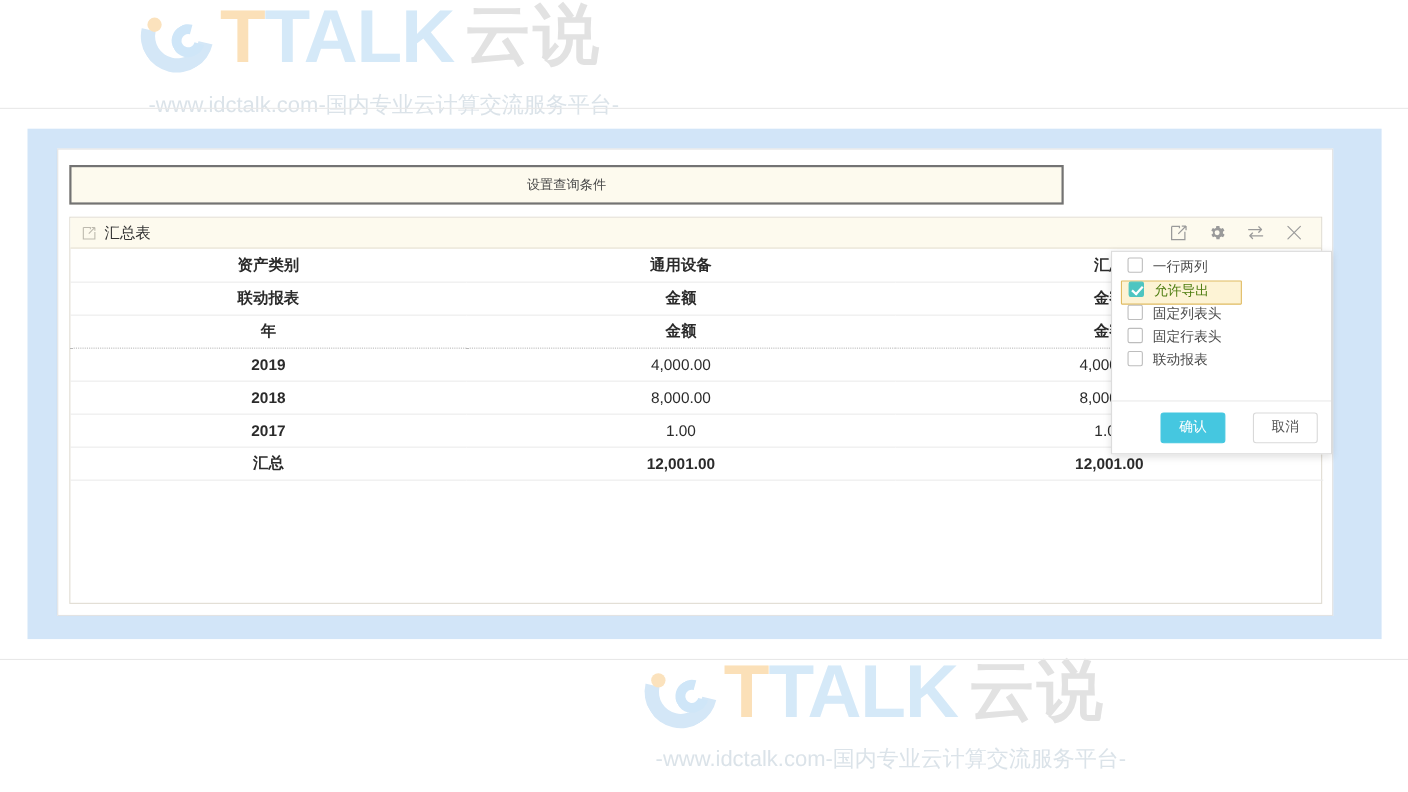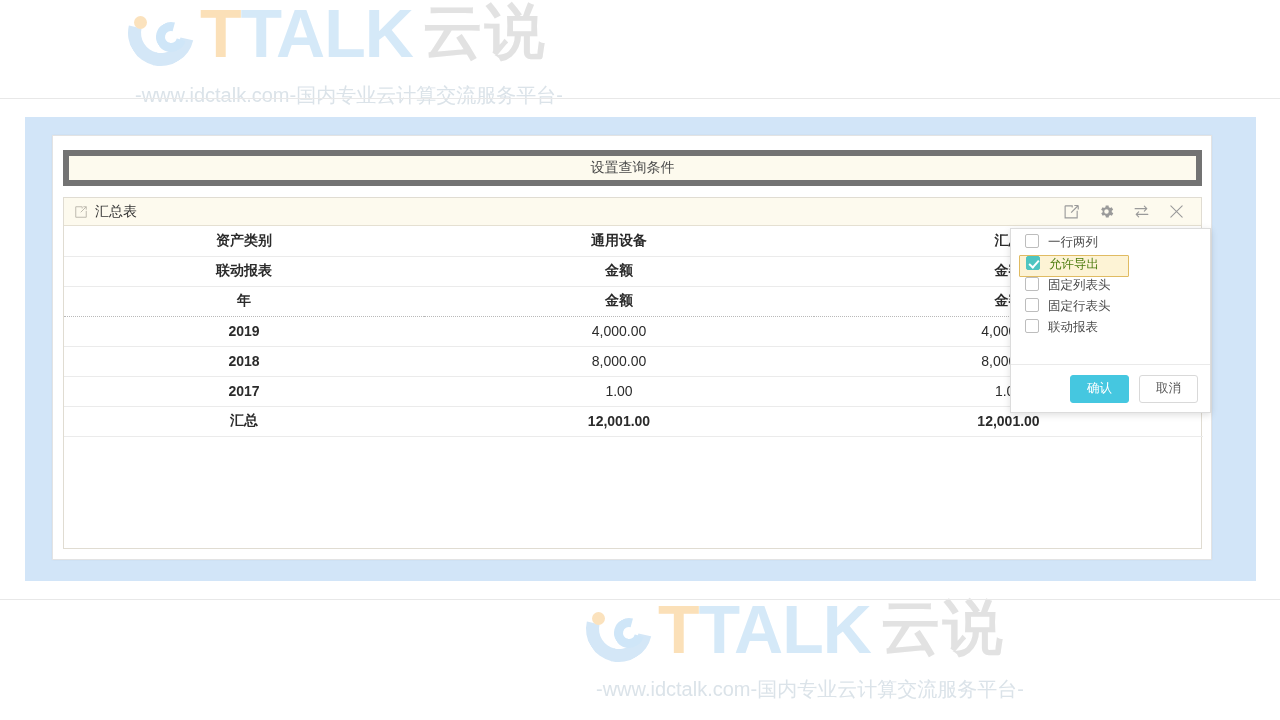--- a/index.html
+++ b/index.html
@@ -44,24 +44,24 @@
   }
   .white-panel {
     position: absolute; left: 52px; top: 135px; width: 1160px; height: 425px;
     background: #ffffff;
     border: 1px solid #e3e3e3;
     box-shadow: 0 0 2px rgba(0,0,0,.05);
   }
 
   
   .query-bar {
-    position: absolute; left: 10px; top: 14px; width: 1139px; height: 36px;
-    background: #fdfaee; border: 6px solid #737373;
+    position: absolute; left: 10px; top: 14px; width: 904px; height: 36px;
+    background: #fdfaee; border: 2px solid #737373;
     display: flex; align-items: center; justify-content: center;
-    font-size: 14px; color: #4a4a4a;
+    font-size: 12px; color: #4a4a4a;
   }
 
   
   .report-card {
     position: absolute; left: 10px; top: 61px; width: 1139px; height: 352px;
     border: 1px solid #e0dcd2; background: #fff;
   }
   .report-head {
     height: 28px; background: #fdfaee; border-bottom: 1px solid #e5e0d2;
     display: flex; align-items: center; padding: 0 8px 0 10px;
@@ -110,21 +110,21 @@
     border-width: 0 2px 2px 0; transform: rotate(42deg);
   }
   .opt-label { font-size: 12.5px; color: #4b4b4b; margin-left: 9px; white-space: nowrap; }
   .opt.sel .opt-label { color: #4d7c0f; }
   .popup-foot {
     position: absolute; left: 0; bottom: 0; width: 100%; height: 48px;
     border-top: 1px solid #eaeaea;
     display: flex; align-items: center; justify-content: flex-end;
     gap: 10px; padding-right: 12px;
   }
-  .btn { font-size: 12.5px; height: 28px; padding: 0 16px; border-radius: 3px; cursor: pointer; }
+  .btn { font-size: 12.5px; height: 28px; padding: 0 16px; border-radius: 3px; cursor: pointer; margin-left: 15px; }
   .btn-ok { background: #45c7e0; border: 1px solid #45c7e0; color: #fff; }
   .btn-cancel { background: #fff; border: 1px solid #d9d9d9; color: #555; }
 </style>
 </head>
 <body>
 <div id="root">
 
 <div class="wm wm-logo" style="left:128px; top:-8px;">
   <div class="wm-mark" style="width:78px;height:78px;">
     <div class="wm-c-outer" style="left:0;top:6px;width:66px;height:66px;border-width:13px;transform:rotate(-32deg);"></div>

